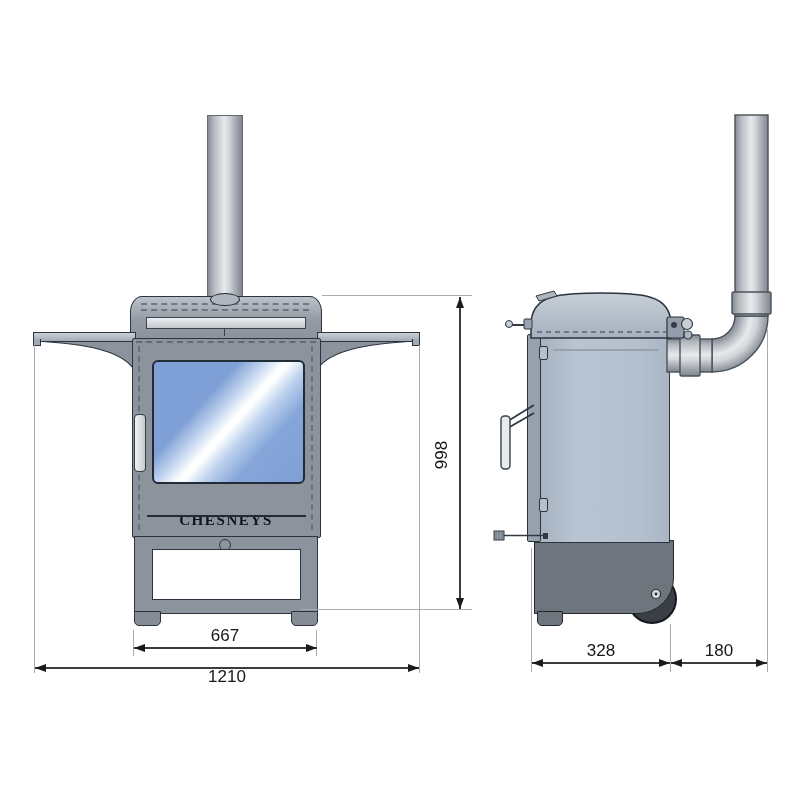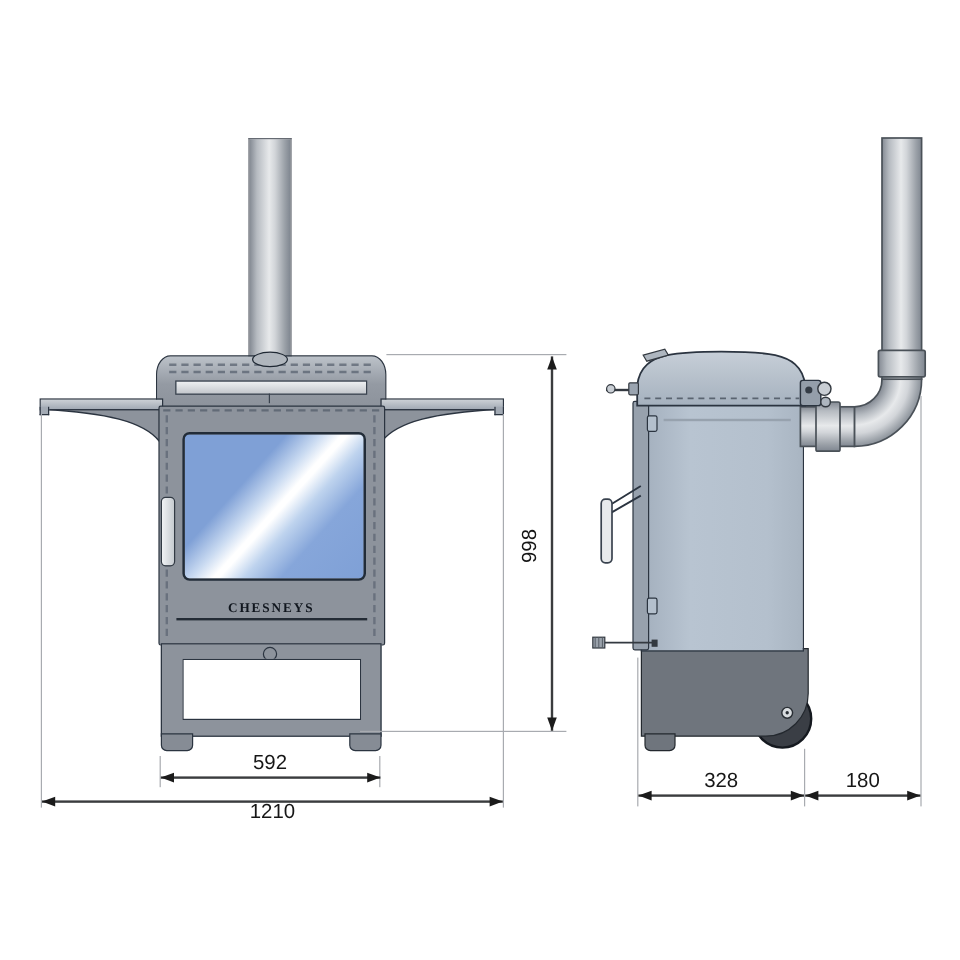--- a/index.html
+++ b/index.html
@@ -130,38 +130,38 @@
   <div class="abs" style="left:33px;top:339px;width:6px;height:6px;background:#a2aab4;border:1.5px solid #2b3440;border-top:none;"></div>
   <div class="abs" style="left:317px;top:332px;width:101px;height:8px;background:linear-gradient(180deg,#ccd1d6,#a2aab4);border:1.5px solid #2b3440;"></div>
   <div class="abs" style="left:412px;top:339px;width:6px;height:6px;background:#a2aab4;border:1.5px solid #2b3440;border-top:none;"></div>
 
   <div class="abs" style="left:132px;top:338px;width:187px;height:198px;background:#8d939c;border:1.5px solid #2b3440;border-radius:2px;"></div>
   <div class="dash" style="left:136px;top:341px;width:180px;"></div>
   <div class="dashv" style="left:138px;top:346px;height:184px;"></div>
   <div class="dashv" style="left:311px;top:346px;height:184px;"></div>
   <div class="abs" style="left:152px;top:360px;width:149px;height:120px;border:2.5px solid #222c38;border-radius:6px;background:linear-gradient(132deg,#7fa0d6 0%,#7fa0d6 33%,#c9daf1 44%,#ffffff 51%,#ffffff 53%,#bed3ee 61%,#86a6da 73%,#7fa0d6 100%);"></div>
   <div class="abs" style="left:134px;top:414px;width:10px;height:56px;background:linear-gradient(90deg,#f0f2f4,#c6cbd0);border:1.5px solid #323a44;border-radius:4px;"></div>
-  <div class="abs" style="left:226px;top:501px;transform:translateX(-50%);font-family:'Liberation Serif',serif;font-weight:bold;font-size:11px;letter-spacing:1.6px;color:#10161e;">CHESNEYS</div>
+  <div class="abs" style="left:226px;top:512px;transform:translateX(-50%);font-family:'Liberation Serif',serif;font-weight:bold;font-size:15px;letter-spacing:1.6px;color:#10161e;">CHESNEYS</div>
   <div class="abs" style="left:147px;top:515px;width:159px;height:2px;background:#232b35;"></div>
 
   <div class="abs" style="left:134px;top:536px;width:182px;height:76px;background:#8d939c;border:1.5px solid #2b3440;"></div>
   <div class="abs" style="left:219px;top:539px;width:10px;height:10px;border:1.6px solid #2b3440;border-radius:50%;"></div>
   <div class="abs" style="left:152px;top:549px;width:147px;height:49px;background:#ffffff;border:1.5px solid #2b3440;"></div>
   <div class="abs" style="left:134px;top:611px;width:25px;height:13px;background:#868c95;border:1.5px solid #2b3440;border-radius:0 0 5px 5px;"></div>
   <div class="abs" style="left:291px;top:611px;width:25px;height:13px;background:#868c95;border:1.5px solid #2b3440;border-radius:0 0 5px 5px;"></div>
 
   <div class="xl" style="left:34px;top:345px;width:1px;height:328px;"></div>
   <div class="xl" style="left:419px;top:345px;width:1px;height:328px;"></div>
   <div class="xl" style="left:133px;top:630px;width:1px;height:26px;"></div>
   <div class="xl" style="left:316px;top:630px;width:1px;height:26px;"></div>
 
   <div class="dl" style="left:134px;top:647px;width:183px;height:1.5px;"></div>
   <div class="ar ar-l" style="left:134px;top:644px;"></div>
   <div class="ar ar-r" style="left:306px;top:644px;"></div>
-  <div class="dimtxt" style="left:225px;top:627px;">592</div>
+  <div class="dimtxt" style="left:225px;top:627px;">667</div>
 
   <div class="dl" style="left:35px;top:667px;width:384px;height:1.5px;"></div>
   <div class="ar ar-l" style="left:35px;top:664px;"></div>
   <div class="ar ar-r" style="left:408px;top:664px;"></div>
   <div class="dimtxt" style="left:227px;top:668px;">1210</div>
 
   <div class="xl" style="left:322px;top:295px;width:150px;height:1px;"></div>
   <div class="xl" style="left:300px;top:609px;width:172px;height:1px;"></div>
   <div class="dl" style="left:459px;top:297px;width:1.5px;height:312px;"></div>
   <div class="ar ar-u" style="left:456px;top:297px;"></div>

